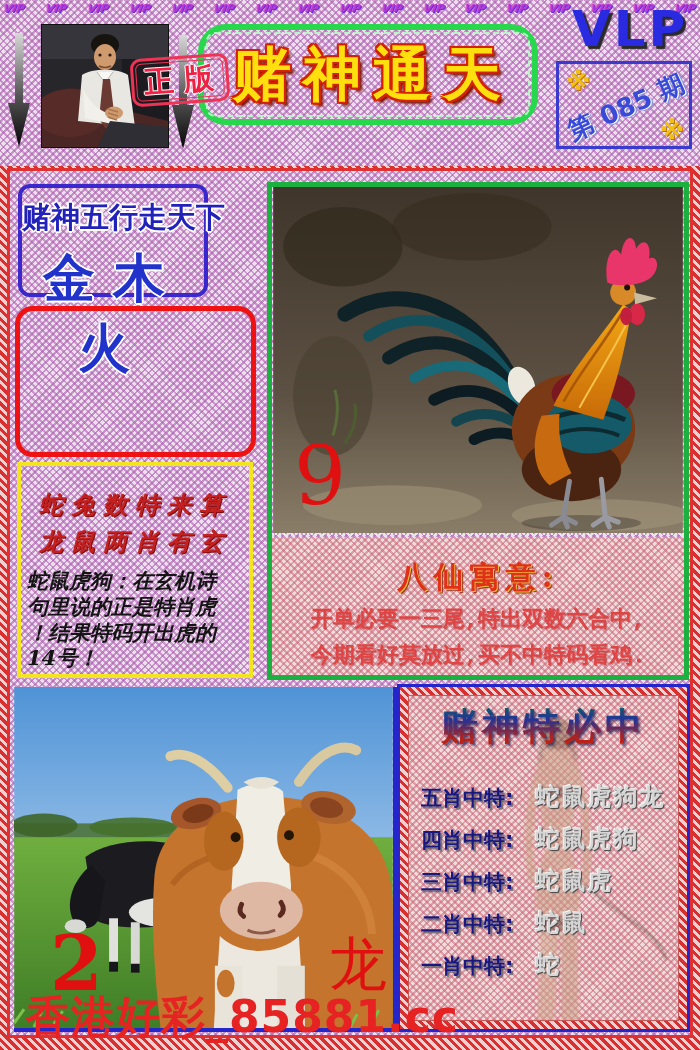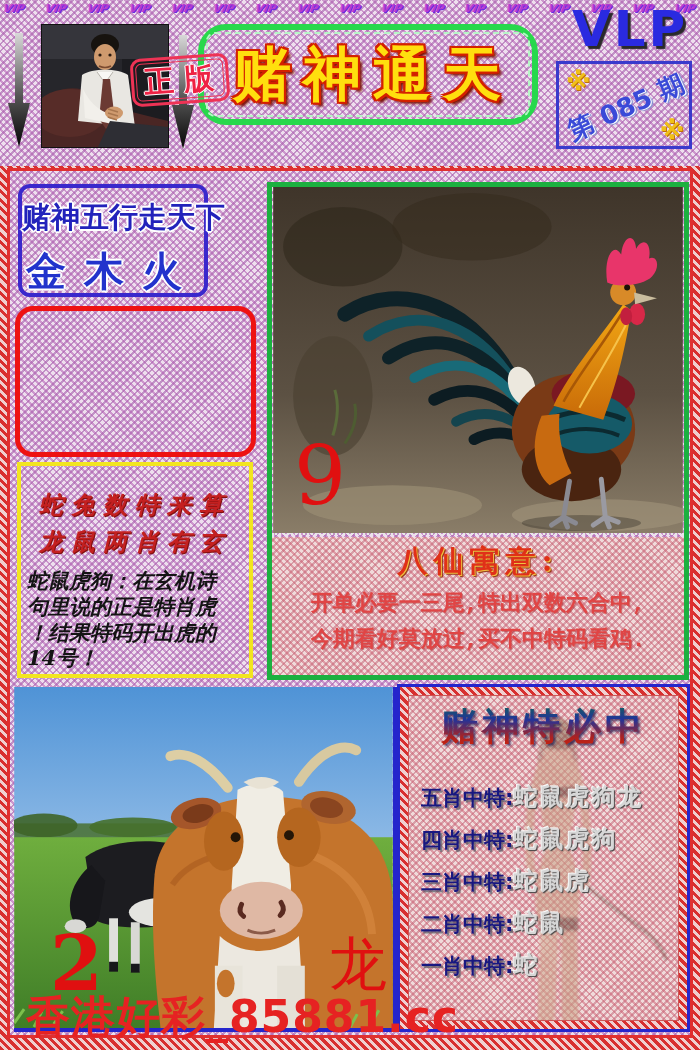--- a/index.html
+++ b/index.html
@@ -73,41 +73,41 @@
     background-image:
       repeating-linear-gradient(45deg, rgba(178,92,178,.55) 0 2px, rgba(0,0,0,0) 2px 5px),
       repeating-linear-gradient(-45deg, rgba(148,70,158,.5) 0 2px, rgba(0,0,0,0) 2px 5px); }
 
   .outline-white { text-shadow:-2px 0 #fff,2px 0 #fff,0 -2px #fff,0 2px #fff,
     -1px -1px #fff,1px 1px #fff,-1px 1px #fff,1px -1px #fff; }
 
   .blue-box { position:absolute; left:18px; top:184px; width:190px; height:113px;
     border:4px solid #3a28cc; border-radius:12px; z-index:2; text-align:center; }
   .wx-title { margin-top:10px; font-size:29px; font-weight:bold; color:#2222bb; white-space:nowrap; }
-  .wx-value { margin-top:6px; font-size:40px; font-weight:bold; color:#2233cc; letter-spacing:18px; }
+  .wx-value { margin-top:6px; font-size:52px; font-weight:bold; color:#2233cc; letter-spacing:18px; }
 
   .red-box { position:absolute; left:15px; top:306px; width:241px; height:151px;
     border:5px solid #ee1212; border-radius:18px; z-index:2; }
 
   .yellow-box { position:absolute; left:17px; top:462px; width:236px; height:216px;
     border:4px solid #f2e520; z-index:2; text-align:center; }
   .poem { margin-top:20px; font-family:"DejaVu Serif", serif; font-style:italic; font-weight:bold;
     font-size:24px; color:#c42020; letter-spacing:8px; line-height:1.55; white-space:nowrap;
     text-shadow:1px 1px 0 #801010; }
   .review { margin-top:8px; padding:0 6px; text-align:left; font-family:"DejaVu Serif", serif;
     font-style:italic; font-weight:bold; font-size:21px; color:#141414; line-height:1.22; }
 
   .rooster-box { position:absolute; left:267px; top:182px; width:422px; height:498px;
     border:5px solid #1cb040; z-index:2; }
   .rooster-photo { position:absolute; left:0; top:0; width:412px; height:348px;
     border-bottom:2px dotted #e8e8e8; }
   .num9 { position:absolute; left:22px; top:242px; z-index:3; font-family:"DejaVu Serif", serif;
     font-size:82px; color:#e01010; }
   .caption { position:absolute; left:0; top:350px; width:412px; height:138px; text-align:center; }
-  .cap-title { margin-top:4px; font-family:"DejaVu Serif", serif; font-weight:bold; font-size:30px;
+  .cap-title { margin-top:20px; font-family:"DejaVu Serif", serif; font-weight:bold; font-size:30px;
     color:#e03018; letter-spacing:6px; text-shadow:1px 1px 0 #f0c040, 2px 2px 1px #903010; }
   .cap-line { margin-top:6px; font-size:22px; font-weight:bold; color:#e04545; white-space:nowrap;
     text-shadow:1px 1px 0 rgba(160,30,30,.4);font-family:Liberation Mono, monospace; }
 
   
   .cow-photo { position:absolute; left:14px; top:687px; width:383px; height:345px; z-index:2;
     border-right:4px solid #2525cc; border-bottom:4px solid #2525cc; }
   .num2 { position:absolute; left:36px; bottom:20px; font-family:"DejaVu Serif", serif;
     font-weight:bold; font-size:76px; color:#e01010; z-index:3; }
   .zlong { position:absolute; right:6px; bottom:24px; font-family:"DejaVu Serif", serif;
@@ -121,21 +121,21 @@
   .p-title { position:relative; margin-top:6px; text-align:center; font-weight:bold; font-size:37px;
     letter-spacing:4px; white-space:nowrap;
     background:linear-gradient(180deg,#106a50 0%, #223399 35%, #aa2222 70%, #e02200 100%);
     -webkit-background-clip:text; background-clip:text; color:transparent;
     filter:drop-shadow(2px 2px 1px rgba(10,10,70,.65)); }
   .p-rows { position:relative; margin-top:24px; }
   .p-row { display:flex; align-items:baseline; padding:5px 0 5px 12px; }
   .p-label { font-size:21px; font-weight:bold; color:#181880; white-space:nowrap;
     text-shadow:2px 2px 1px rgba(90,90,100,.8); }
   .p-value { font-size:24px; font-weight:bold; color:#d6d6d6; letter-spacing:2px; white-space:nowrap;
-    text-shadow:1px 1px 1px #444, -1px -1px 0 #f8f8f8; }
+    text-shadow:1px 1px 1px #444, -1px -1px 0 #f8f8f8;margin-left:22px; }
 
   .footer-site { position:absolute; left:26px; top:988px; z-index:5; font-size:44px; font-weight:bold;
     color:#e62222; letter-spacing:1px; white-space:nowrap; }
 </style>
 </head>
 <body>
 
 <div class="page">
 
   <div class="wm-row">

